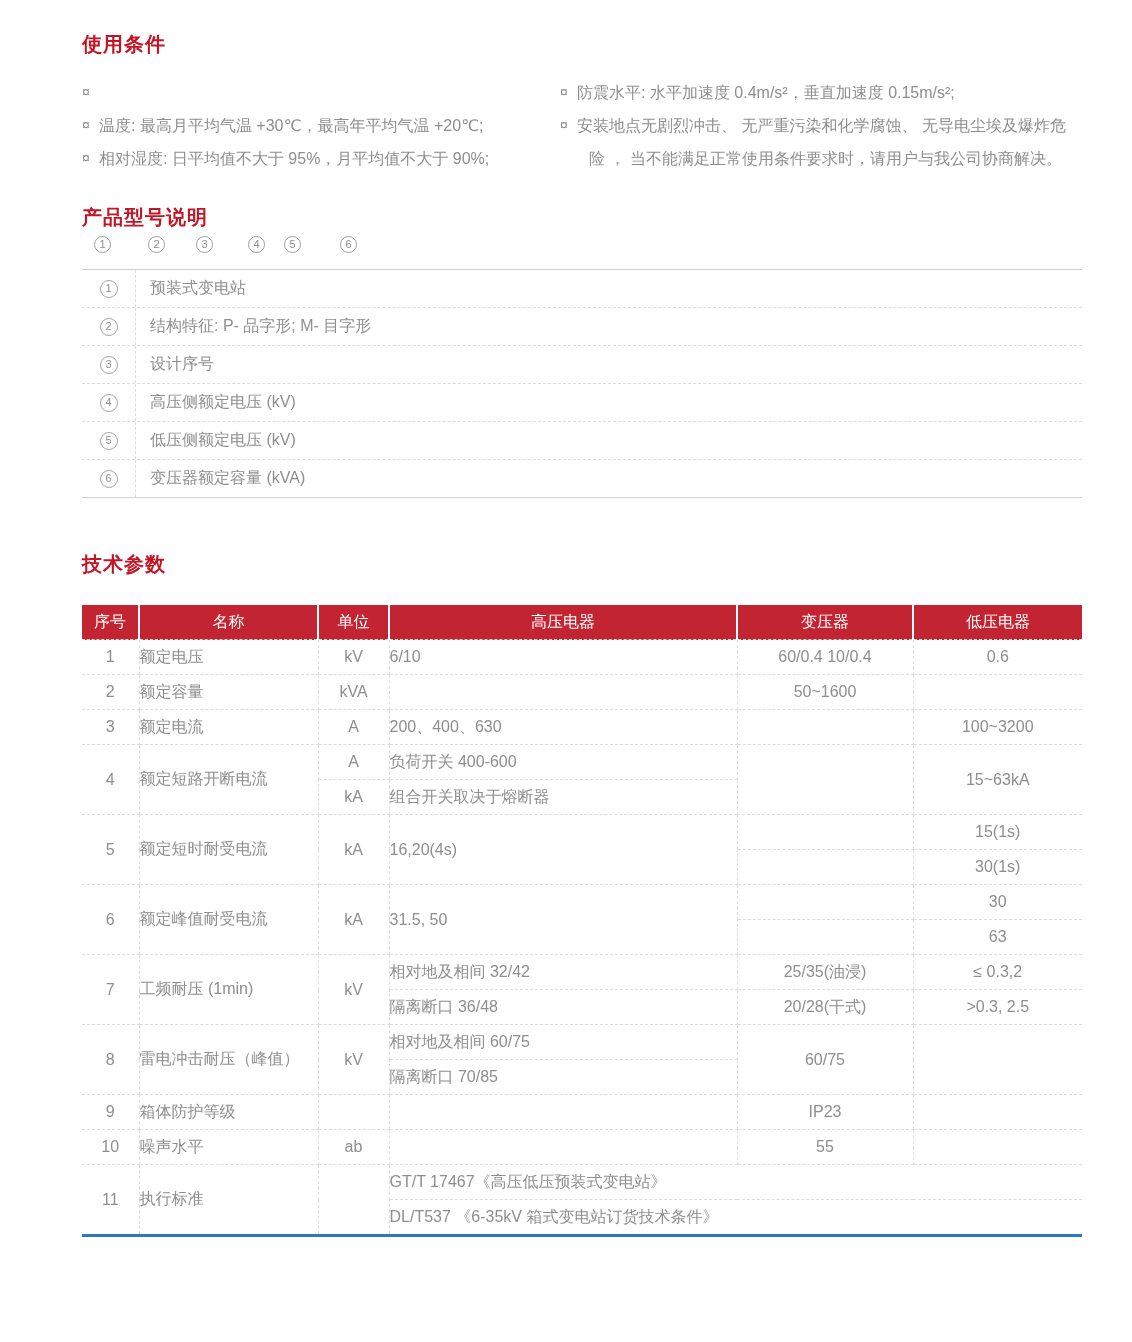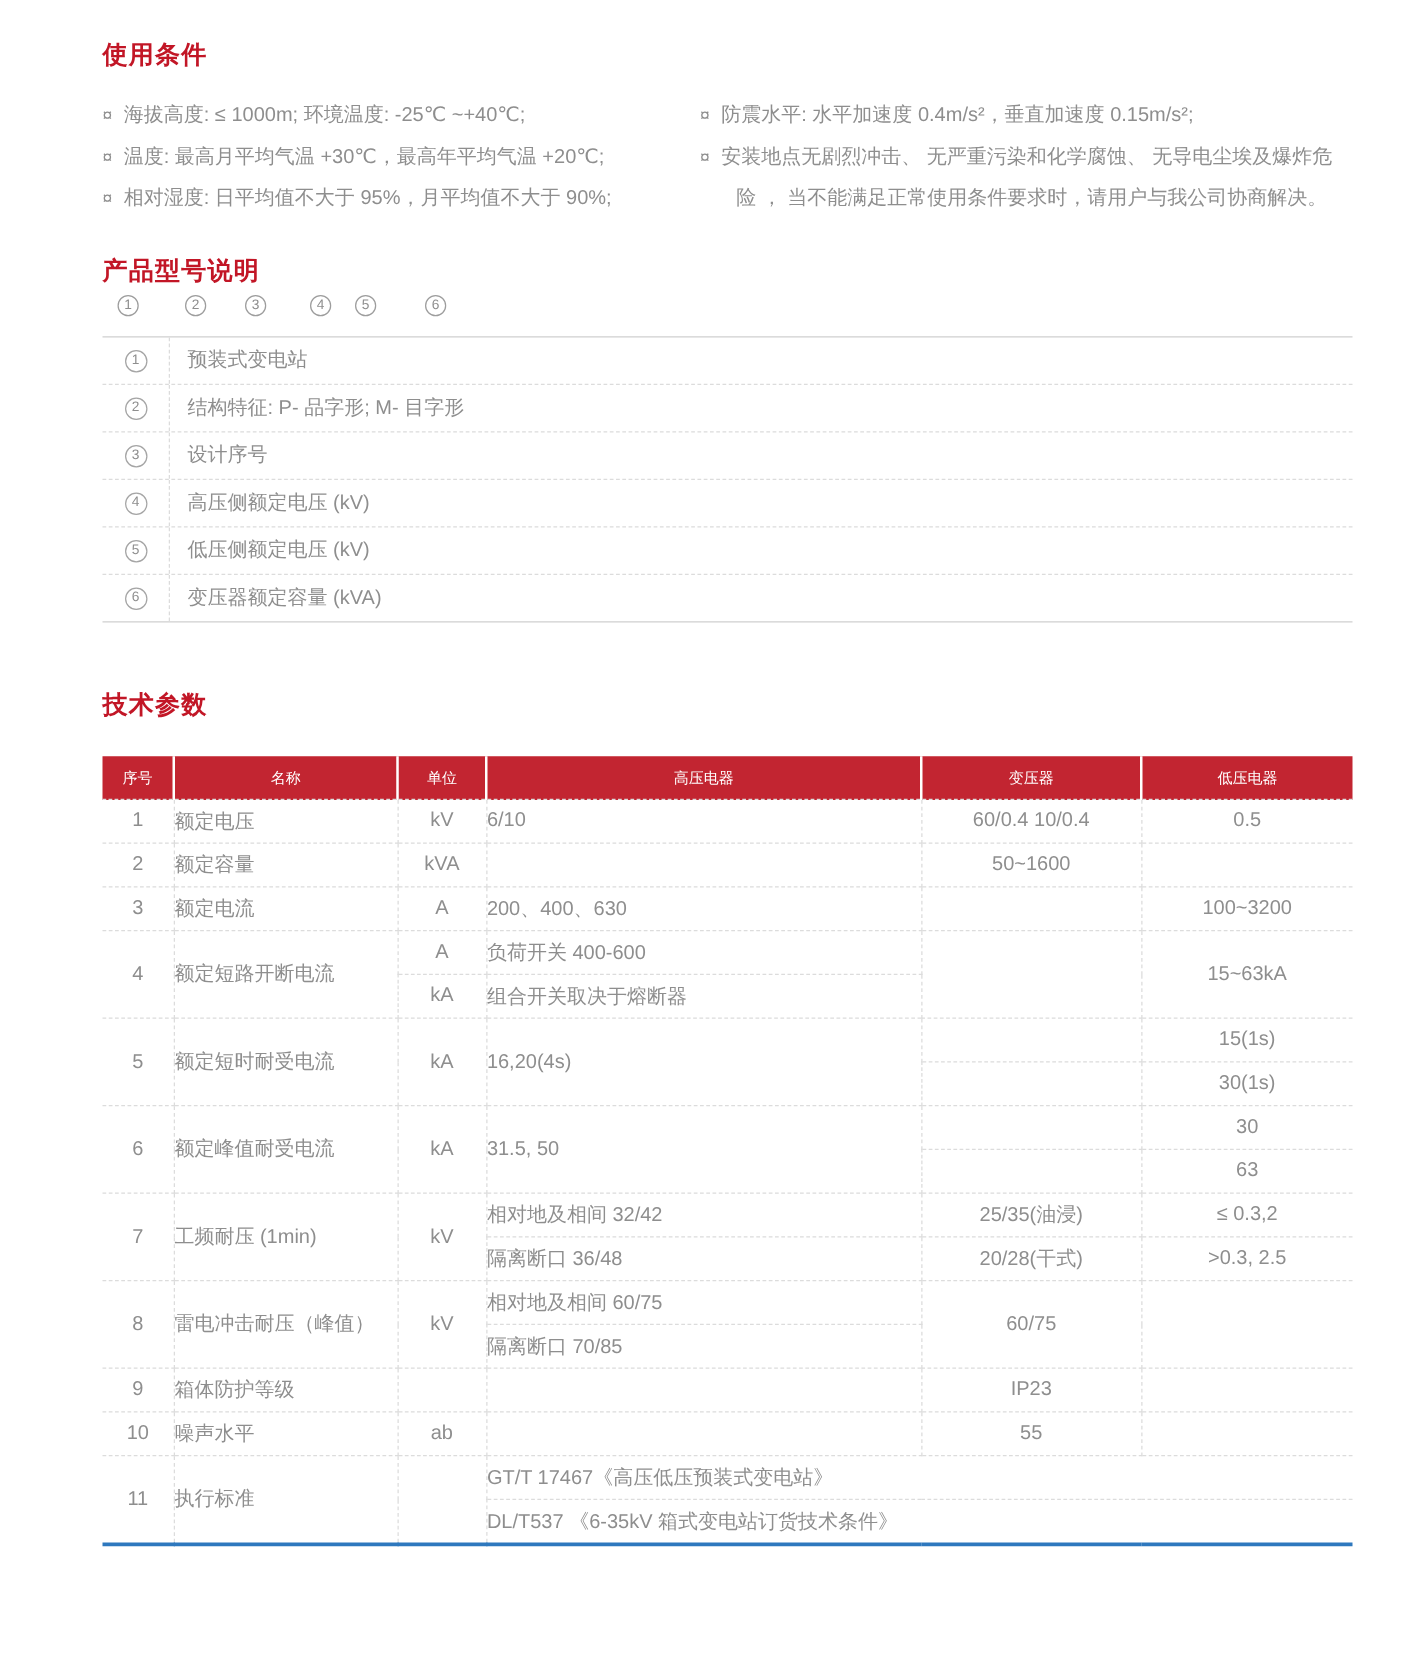--- a/index.html
+++ b/index.html
@@ -62,21 +62,21 @@
     justify-content:center;line-height:1;color:#8e8e8e;
   }
   .model-row .desc-cell{padding-left:14px;}
   
   .tech-title{margin-top:54px;}
   table.tech{
     width:1000px;margin-top:29px;border-collapse:collapse;table-layout:fixed;
     border-bottom:3px solid #2e78be;
   }
   table.tech th{
-    background:#c22531;color:#fff;font-weight:normal;font-size:12px;
+    background:#c22531;color:#fff;font-weight:normal;font-size:16px;
     height:34px;padding:0;border-right:2px solid #fff;border-bottom:none;
   }
   table.tech th:last-child{border-right:none;margin-left:36px;}
   table.tech td{
     border:1px dashed #dcdcdc;font-size:16px;color:#8e8e8e;
     padding:0;height:34px;vertical-align:middle;background:#fff;
   }
   table.tech tr td:first-child{border-left:none;}
   table.tech tr td:last-child{border-right:none;}
   td.c{text-align:center;}
@@ -88,21 +88,20 @@
 <body>
 
 <div class="content">
 
   <h2 class="section-title usage-title">使用条件</h2>
 
   <div class="bullets">
     <div class="col-left">
       <div class="bullet-line">
         <span class="marker">¤</span>
-        <span>海拔高度: ≤ 1000m; 环境温度: -25℃ ~+40℃;</span>
       </div>
       <div class="bullet-line">
         <span class="marker">¤</span>
         <span>温度: 最高月平均气温 +30℃，最高年平均气温 +20℃;</span>
       </div>
       <div class="bullet-line">
         <span class="marker">¤</span>
         <span>相对湿度: 日平均值不大于 95%，月平均值不大于 90%;</span>
       </div>
     </div>
@@ -191,21 +190,21 @@
         <th>低压电器</th>
       </tr>
     </thead>
     <tbody>
       <tr>
         <td class="c">1</td>
         <td class="nm">额定电压</td>
         <td class="c">kV</td>
         <td class="hv">6/10</td>
         <td class="c">60/0.4 10/0.4</td>
-        <td class="c">0.5</td>
+        <td class="c">0.6</td>
       </tr>
       <tr>
         <td class="c">2</td>
         <td class="nm">额定容量</td>
         <td class="c">kVA</td>
         <td class="hv"></td>
         <td class="c">50~1600</td>
         <td class="c"></td>
       </tr>
       <tr>

